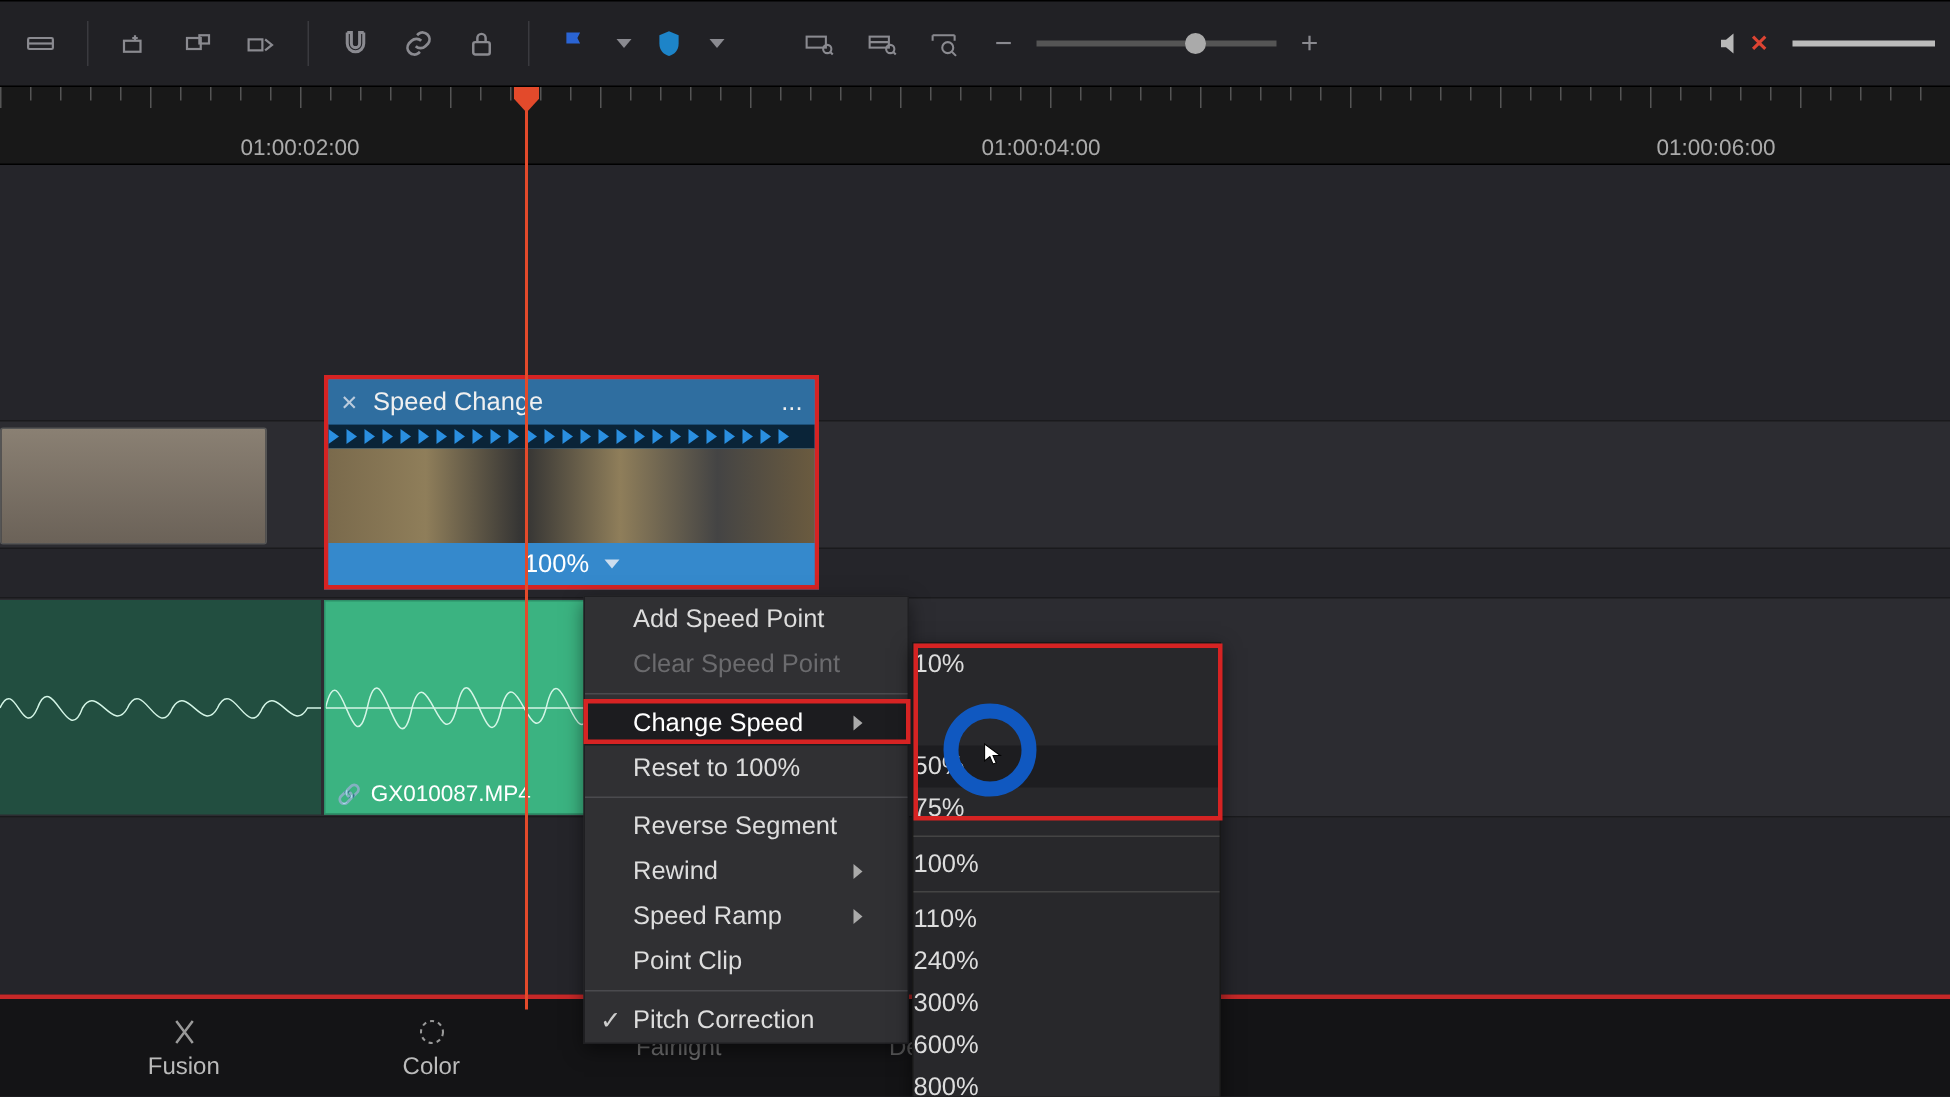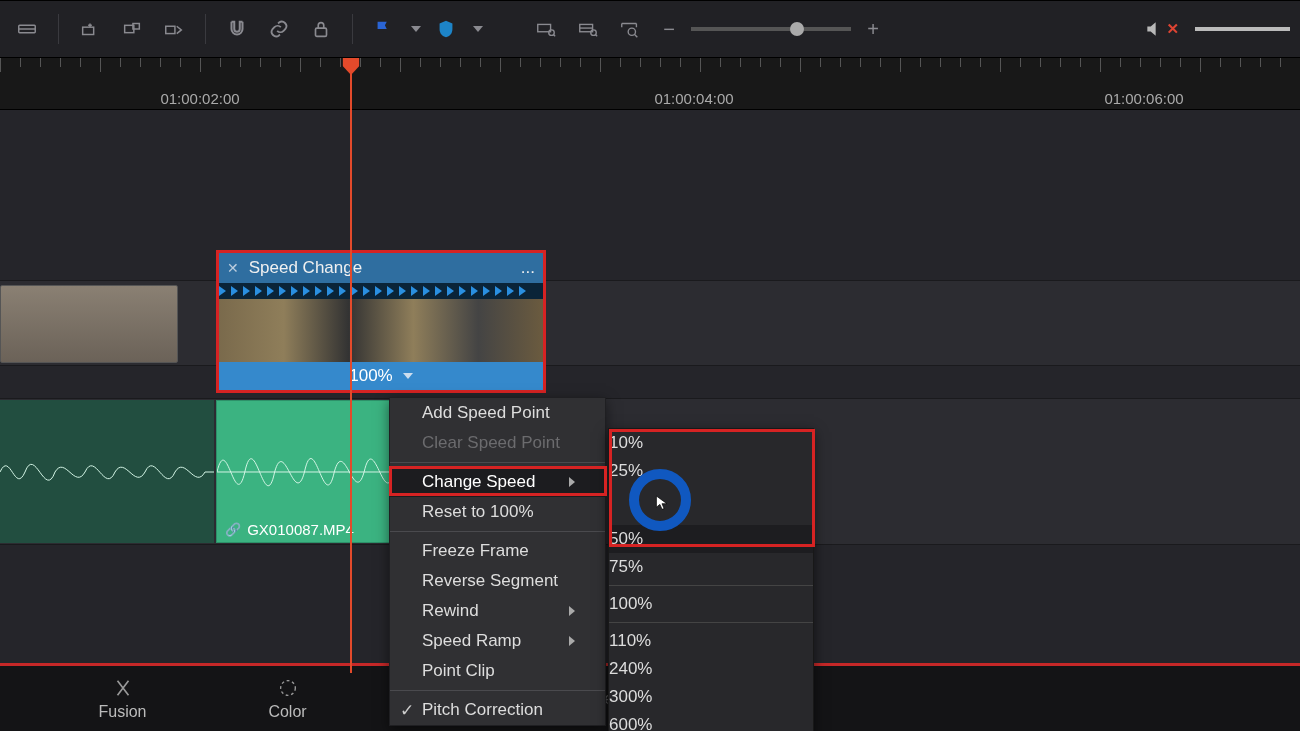--- a/index.html
+++ b/index.html
@@ -471,23 +471,20 @@
   <div class="sep"></div>
   <div class="row hl">
     <span>Change Speed</span>
       <span class="sub-ar"></span>
   </div>
   <div class="row">
       <span>Reset to 100%</span>
     </div>
   <div class="sep"></div>
   <div class="row">
-      <span>Freeze Frame</span>
-    </div>
-  <div class="row">
       <span>Reverse Segment</span>
     </div>
   <div class="row">
       <span>Rewind</span>
       <span class="sub-ar"></span>
     </div>
   <div class="row">
       <span>Speed Ramp</span>
       <span class="sub-ar"></span>
     </div>
@@ -497,21 +494,20 @@
   <div class="sep"></div>
   <div class="row rel">
     <span class="checkmark">✓</span>
     <span>Pitch Correction</span>
   </div>
 </div>
 <div class="red-box-change"></div>
 
 <div class="sub">
   <div class="srow">10%</div>
-  <div class="srow">25%</div>
   <div class="srow hov">50%</div>
   <div class="srow">75%</div>
   <div class="sep2"></div>
   <div class="srow">100%</div>
   <div class="sep2"></div>
   <div class="srow">110%</div>
   <div class="srow">240%</div>
   <div class="srow">300%</div>
   <div class="srow">600%</div>
   <div class="srow">800%</div>

